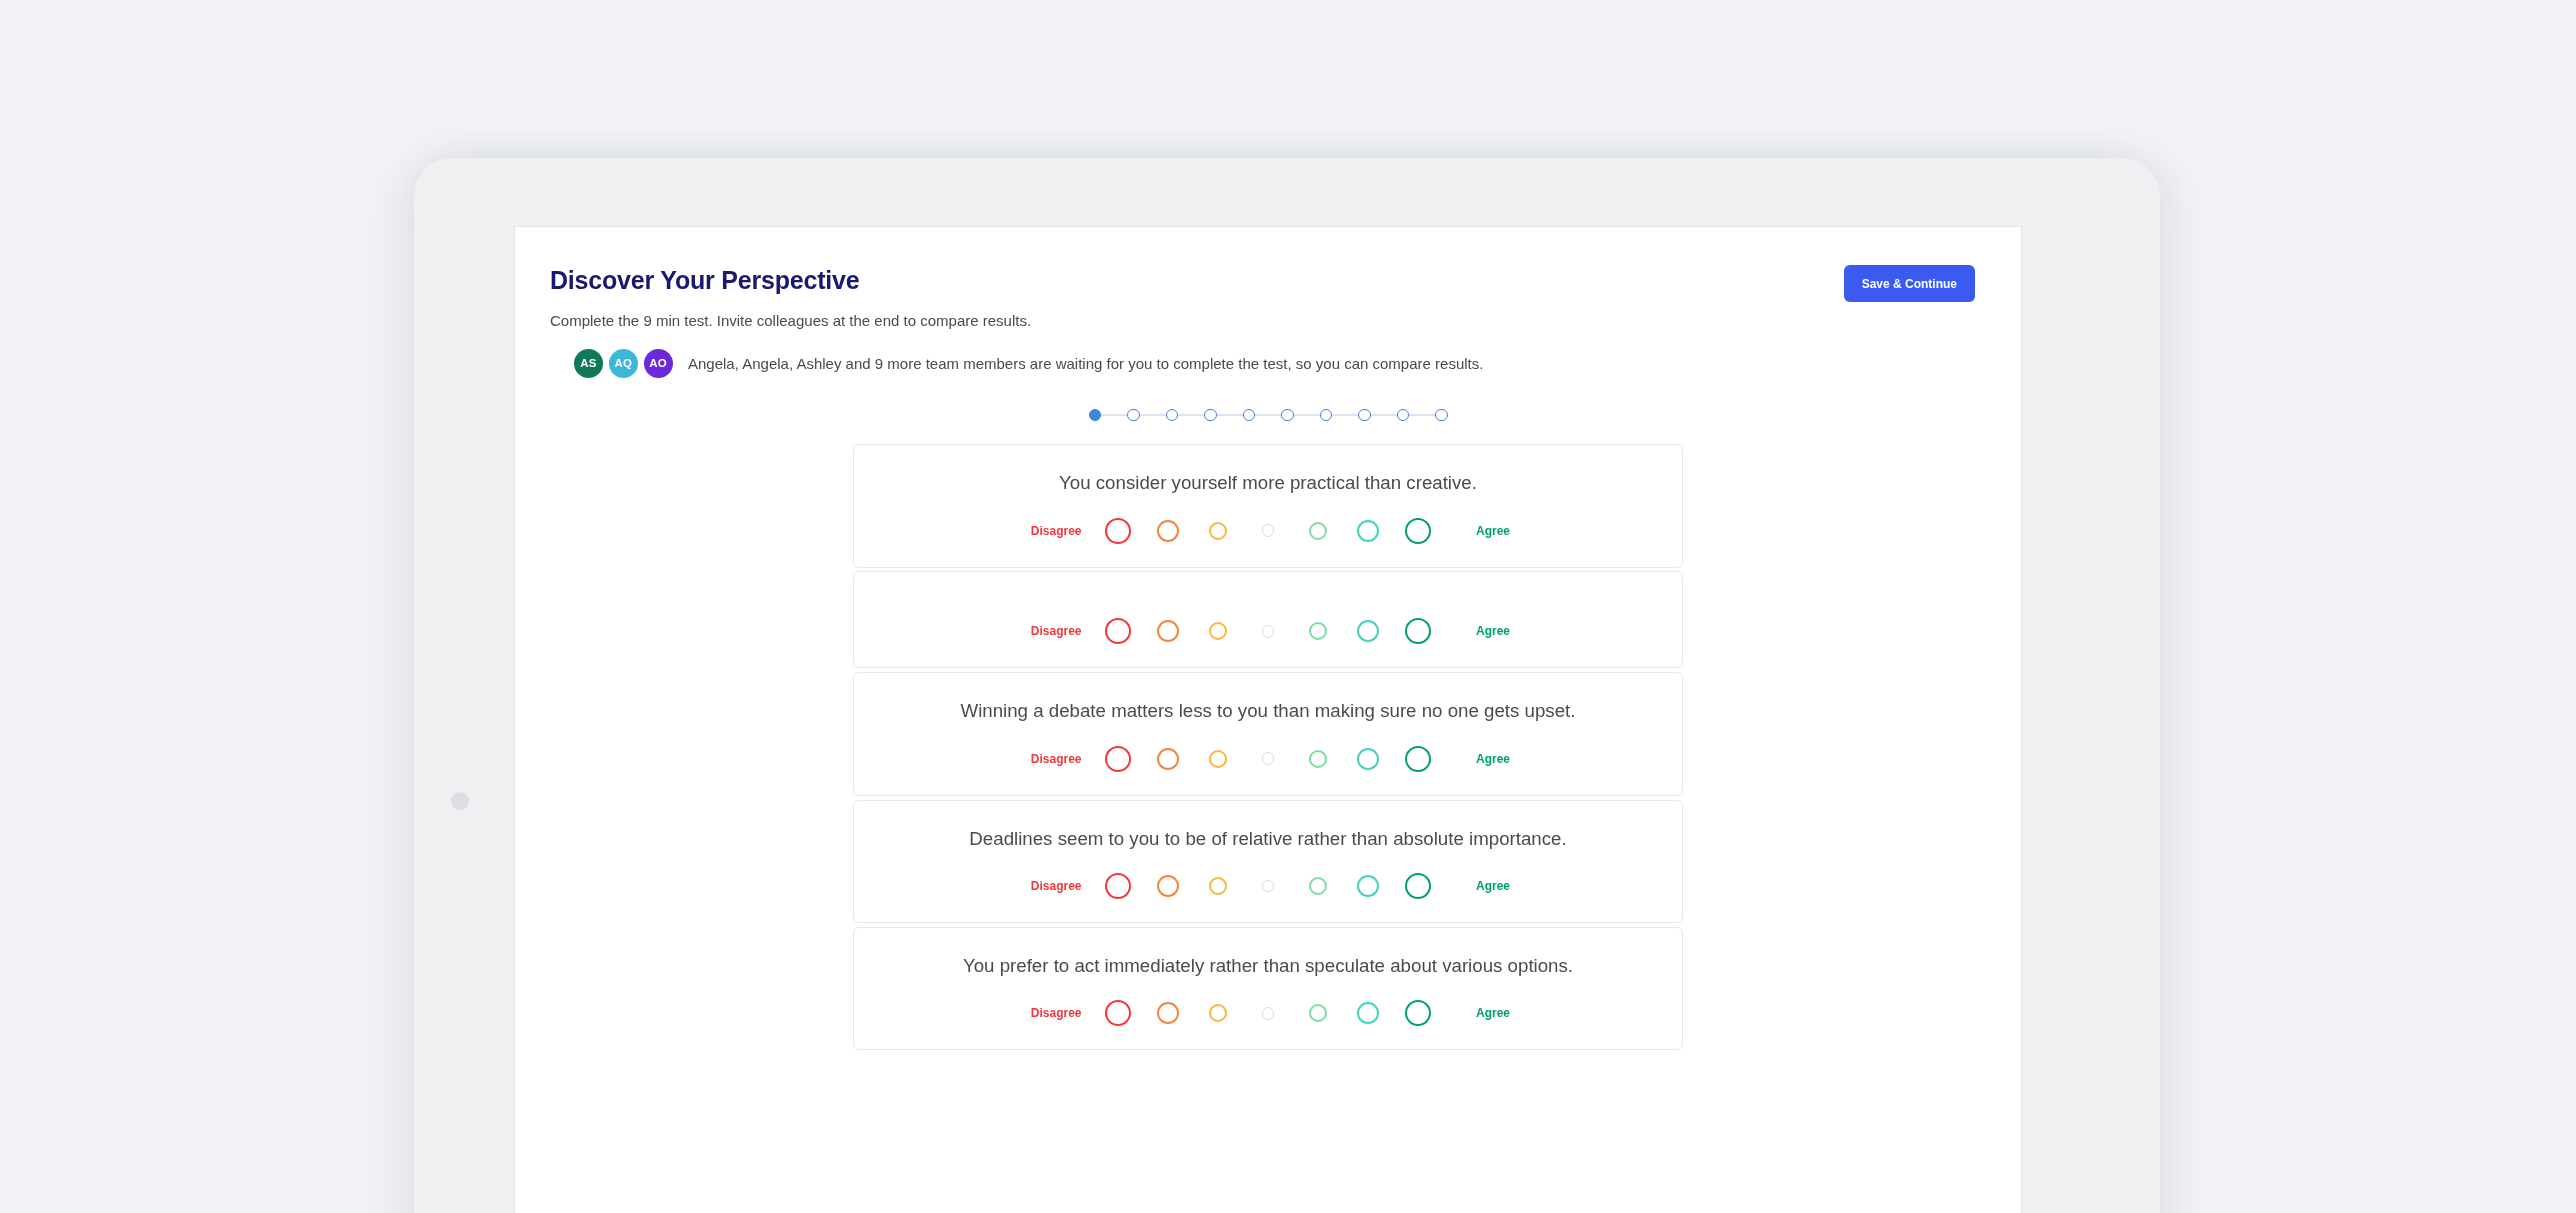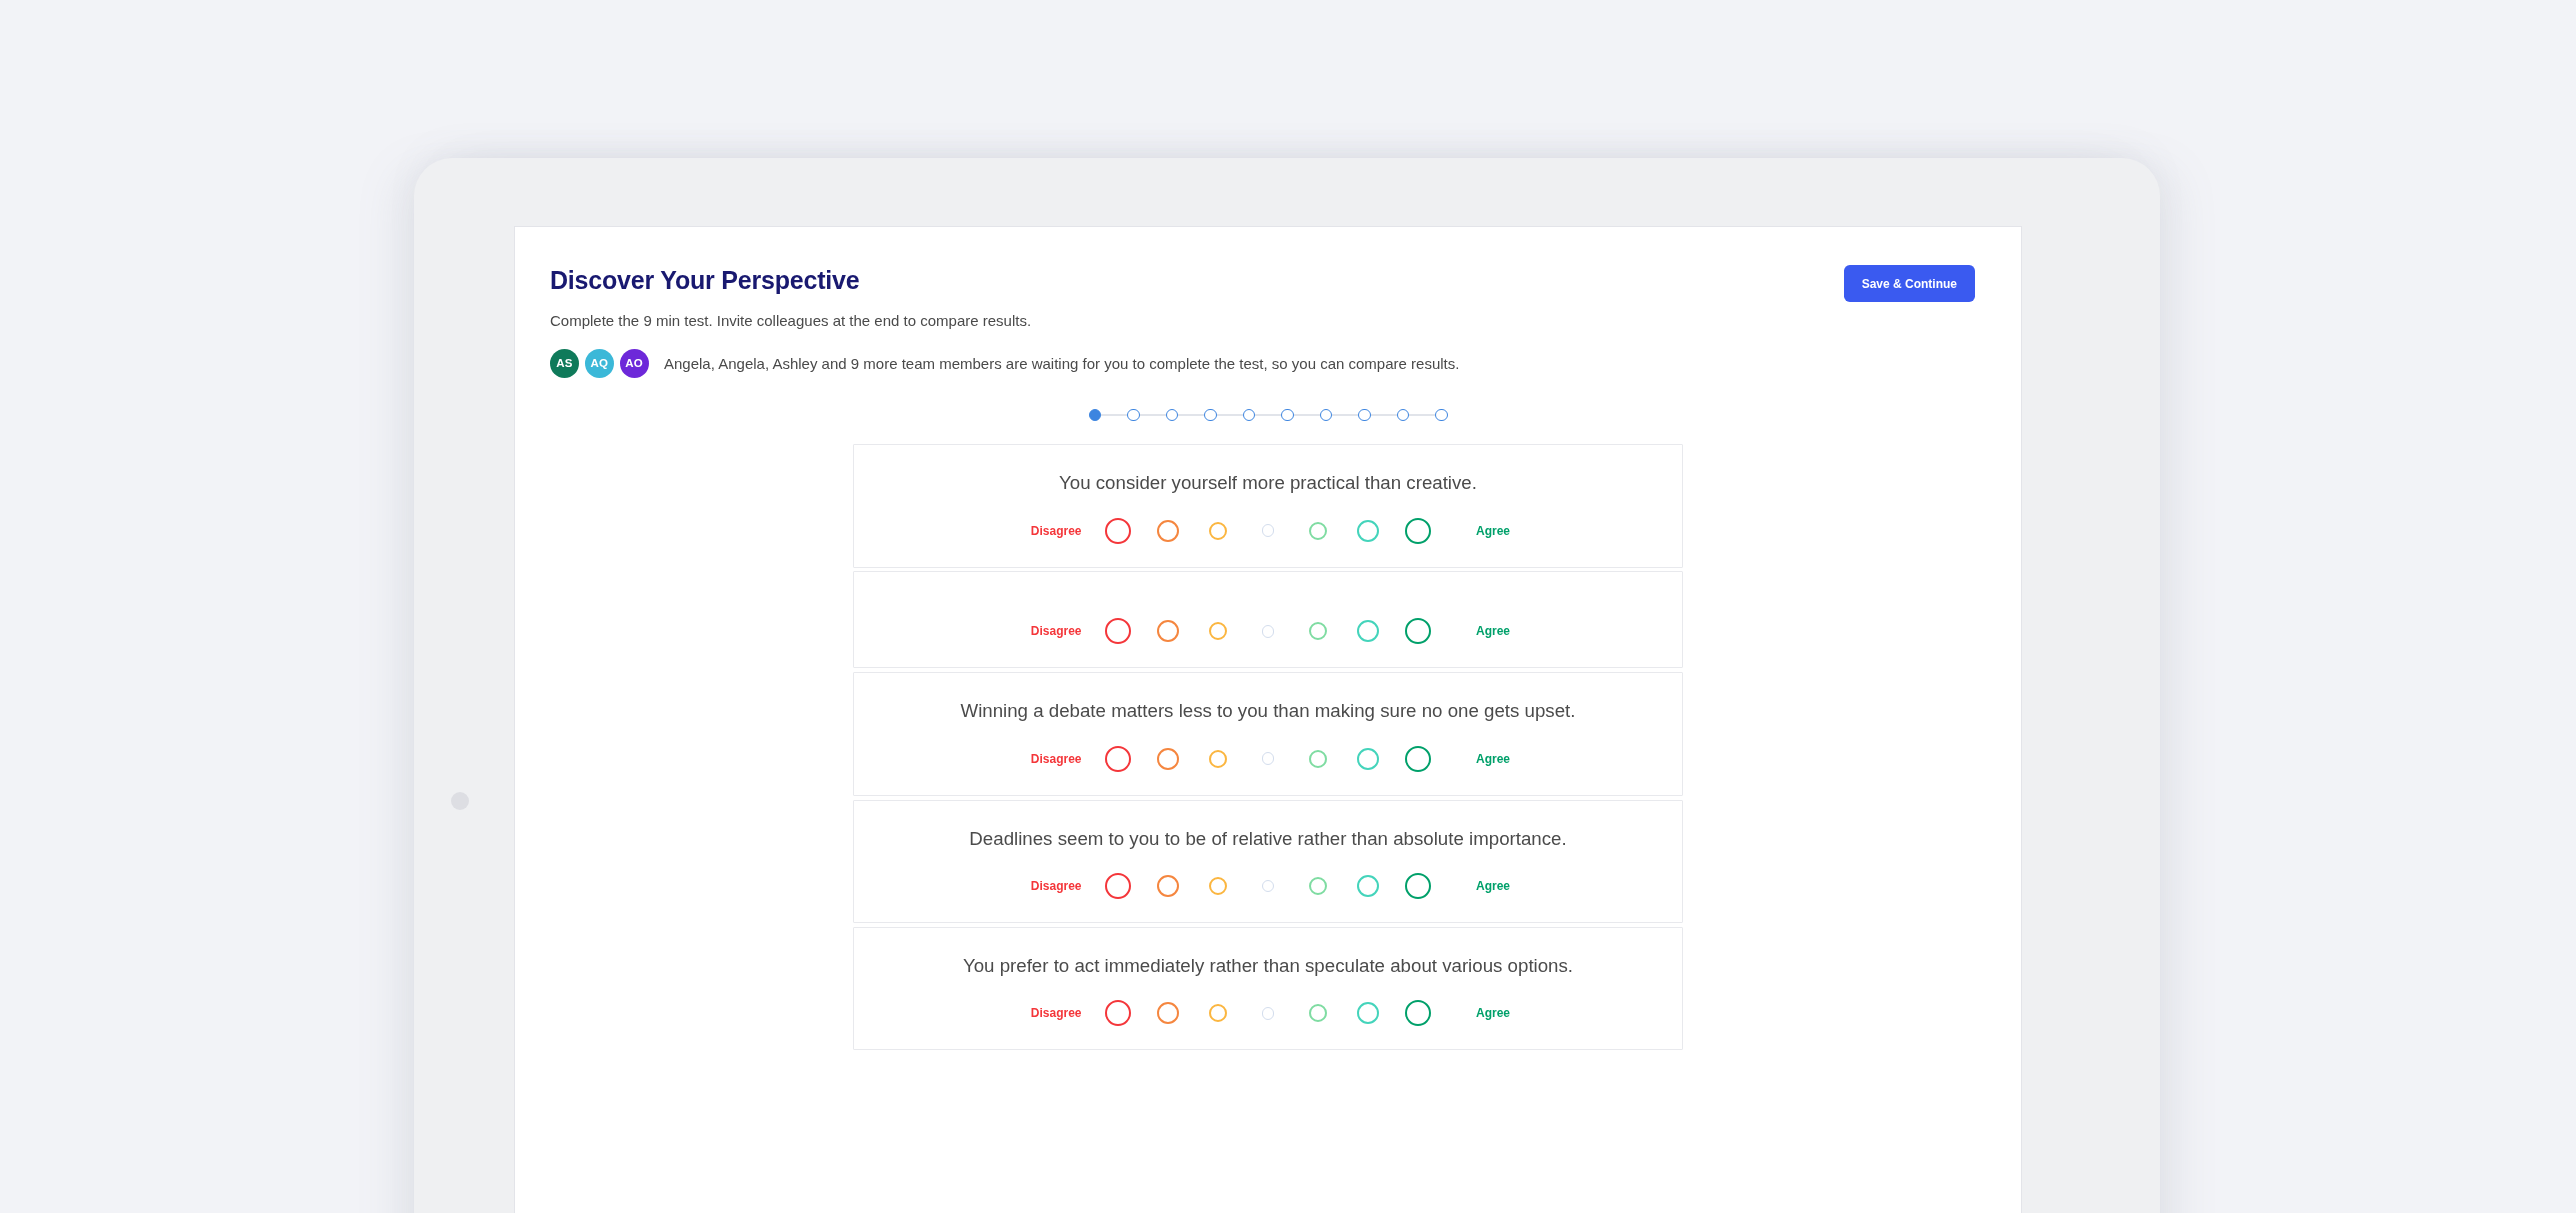--- a/index.html
+++ b/index.html
@@ -77,20 +77,21 @@
 
   .invite-row {
     margin-top: 17px;
     display: flex;
     align-items: center;
   }
 
   .avatar-stack {
     display: flex;
     align-items: flex-end;
+    margin-left: 24px;
   }
 
   .avatar {
     width: 29px;
     height: 29px;
     border-radius: 50%;
     color: #ffffff;
     font-size: 11.5px;
     font-weight: bold;
     display: flex;
@@ -154,21 +155,21 @@
 
   
   .question-list {
     margin: 23px auto 0 auto;
     width: 830px;
   }
 
   .question-card {
     background: #ffffff;
     border: 1px solid #e8e9ed;
-    border-radius: 1px;
+    border-radius: 6px;
     margin-bottom: 3.8px;
     padding: 25px 0 23px 0;
   }
 
   .question-text {
     text-align: center;
     font-size: 18.7px;
     color: #4b4b4b;
     line-height: 1.42;
     padding: 0 58px;

